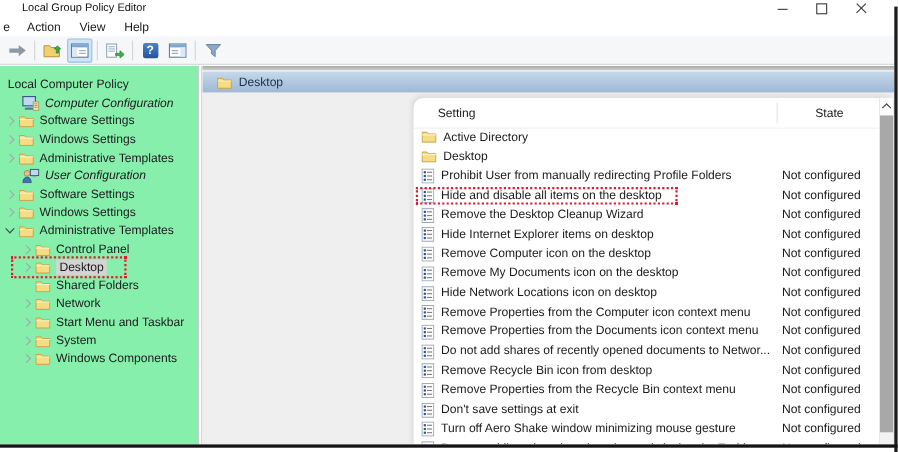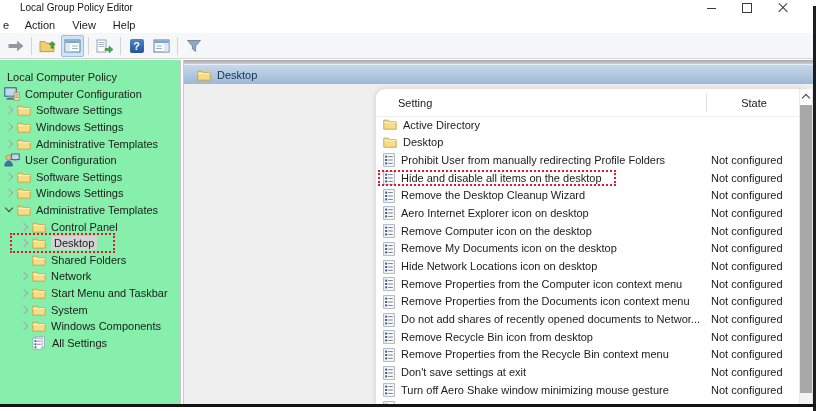--- a/index.html
+++ b/index.html
@@ -28,21 +28,21 @@
   .toolbar{position:absolute;top:33px;left:0;right:3px;height:26px;background:#f6f7f8;border-bottom:1px solid #d7d7d7;display:flex;align-items:center;padding-left:3px;box-sizing:border-box;}
   .tb-btn{width:23px;height:22px;display:flex;align-items:center;justify-content:center;margin:0 1px;border-radius:2px;box-sizing:border-box;}
   .tb-btn.pressed{background:#cfe4f7;border:1px solid #96c0e8;}
   .tb-ic{display:flex;align-items:center;justify-content:center;}
   .tb-sep{width:1px;height:18px;background:#d4d4d4;margin:0 3px;}
   .help-badge{display:flex;align-items:center;justify-content:center;width:14px;height:14px;border-radius:2px;background:linear-gradient(#4d85c6,#23549b);color:#fff;font-weight:bold;font-size:11px;}
   
   .tree{position:absolute;top:60px;left:0;width:180px;bottom:7px;background:#86efac;padding-top:9px;box-sizing:border-box;overflow:hidden;}
   .tree-item{height:16.6px;display:flex;align-items:center;position:relative;white-space:nowrap;}
   .tree-item.lvl-root{padding-left:7px;}
-  .tree-item.lvl-1{padding-left:4px;}
+  .tree-item.lvl-1{padding-left:20px;font-style:italic;}
   .tree-item.lvl-2{padding-left:3px;}
   .tree-item.lvl-3{padding-left:18px;}
   .exp{width:12px;height:12px;position:relative;flex:none;margin-right:2px;}
   .exp.none{visibility:hidden;}
   .exp::before{content:"";position:absolute;left:3px;top:3px;width:5px;height:5px;border-right:1.3px solid #a6a6a6;border-bottom:1.3px solid #a6a6a6;transform:rotate(-45deg);}
   .exp.expanded::before{border-color:#3f3f3f;transform:rotate(45deg);left:3px;top:1px;}
   .t-icon{flex:none;margin-right:5px;display:flex;align-items:center;}
   .t-label{line-height:14px;}
   .t-label.selected{background:#d4d4d4;padding:0 3px;}
   .tree-item.highlighted::before{content:"";position:absolute;left:10px;top:-1.5px;width:101px;height:15.5px;border:2.3px dotted #e6192b;z-index:3;pointer-events:none;}
@@ -317,35 +317,20 @@
       <div class="tree-item lvl-3">
         <span class="exp collapsed"></span>
         <span class="t-icon">
           <svg width="14" height="12" viewBox="0 0 14 12">
             <path d="M.8 2.2h4.4l1.4 1.6h6.6v7.4H.8z" fill="#f6dc85" stroke="#c8a246" stroke-width="0.9"></path>
             <path d="M.8 4.6h12.4" stroke="#fbf0c0" stroke-width="1"></path>
           </svg>
         </span>
         <span class="t-label">Windows Components</span>
       </div>
-      <div class="tree-item lvl-3">
-        <span class="exp none"></span>
-        <span class="t-icon">
-          <svg width="15" height="14" viewBox="0 0 15 14">
-            <rect x="3.5" y="0.8" width="9" height="11" fill="#eef3f8" stroke="#93a5ba" stroke-width="0.8"></rect>
-            <rect x="1" y="2.2" width="9" height="11" fill="#ffffff" stroke="#93a5ba" stroke-width="0.8"></rect>
-            <rect x="2.6" y="4.2" width="1.8" height="1.8" fill="#27549c"></rect>
-            <rect x="5.2" y="4.6" width="3.6" height="0.9" fill="#7a7a7a"></rect>
-            <rect x="2.6" y="7.4" width="1.8" height="1.8" fill="#27549c"></rect>
-            <rect x="5.2" y="7.8" width="3.6" height="0.9" fill="#7a7a7a"></rect>
-            <rect x="2.6" y="10.4" width="1.8" height="1.8" fill="#27549c"></rect>
-          </svg>
-        </span>
-        <span class="t-label">All Settings</span>
-      </div>
     </div>
 
   <div class="divider"></div>
 
   <div class="rightpane">
     <div class="pane-strip"></div>
     <div class="pane-header">
       <span class="ph-icon">
           <svg width="14" height="12" viewBox="0 0 14 12">
             <path d="M.8 2.2h4.4l1.4 1.6h6.6v7.4H.8z" fill="#f6dc85" stroke="#c8a246" stroke-width="0.9"></path>
@@ -430,21 +415,21 @@
               <svg width="12" height="14" viewBox="0 0 12 14">
                 <rect x="0.7" y="0.7" width="10.6" height="12.6" fill="#ffffff" stroke="#9aa7b8" stroke-width="0.9"></rect>
                 <rect x="2.2" y="2.6" width="2" height="2" fill="#27549c"></rect>
                 <rect x="5.2" y="3.1" width="4.6" height="1" fill="#7a7a7a"></rect>
                 <rect x="2.2" y="6" width="2" height="2" fill="#27549c"></rect>
                 <rect x="5.2" y="6.5" width="4.6" height="1" fill="#7a7a7a"></rect>
                 <rect x="2.2" y="9.4" width="2" height="2" fill="#27549c"></rect>
                 <rect x="5.2" y="9.9" width="4.6" height="1" fill="#7a7a7a"></rect>
               </svg>
             </span>
-            <span class="r-label">Aero Internet Explorer icon on desktop</span>
+            <span class="r-label">Hide Internet Explorer items on desktop</span>
             <span class="r-state">Not configured</span>
           </div>
           <div class="row policy">
             <span class="r-icon">
               <svg width="12" height="14" viewBox="0 0 12 14">
                 <rect x="0.7" y="0.7" width="10.6" height="12.6" fill="#ffffff" stroke="#9aa7b8" stroke-width="0.9"></rect>
                 <rect x="2.2" y="2.6" width="2" height="2" fill="#27549c"></rect>
                 <rect x="5.2" y="3.1" width="4.6" height="1" fill="#7a7a7a"></rect>
                 <rect x="2.2" y="6" width="2" height="2" fill="#27549c"></rect>
                 <rect x="5.2" y="6.5" width="4.6" height="1" fill="#7a7a7a"></rect>

